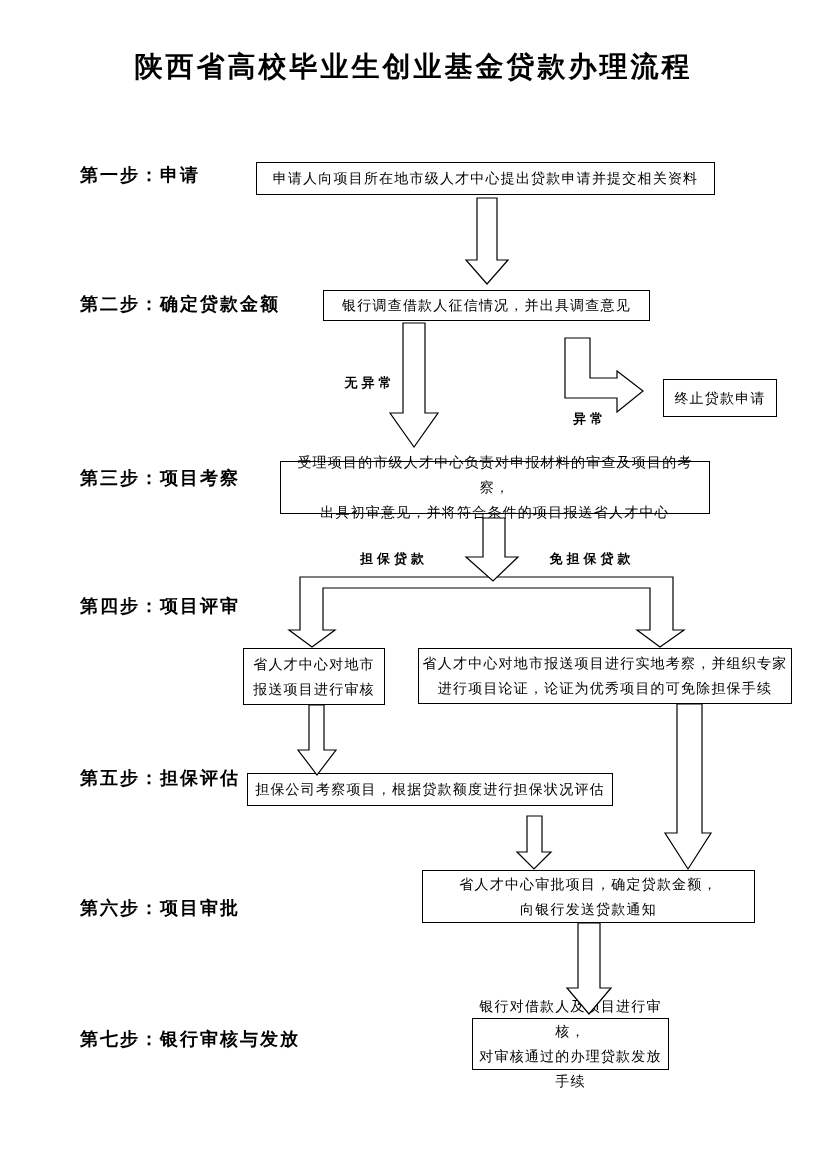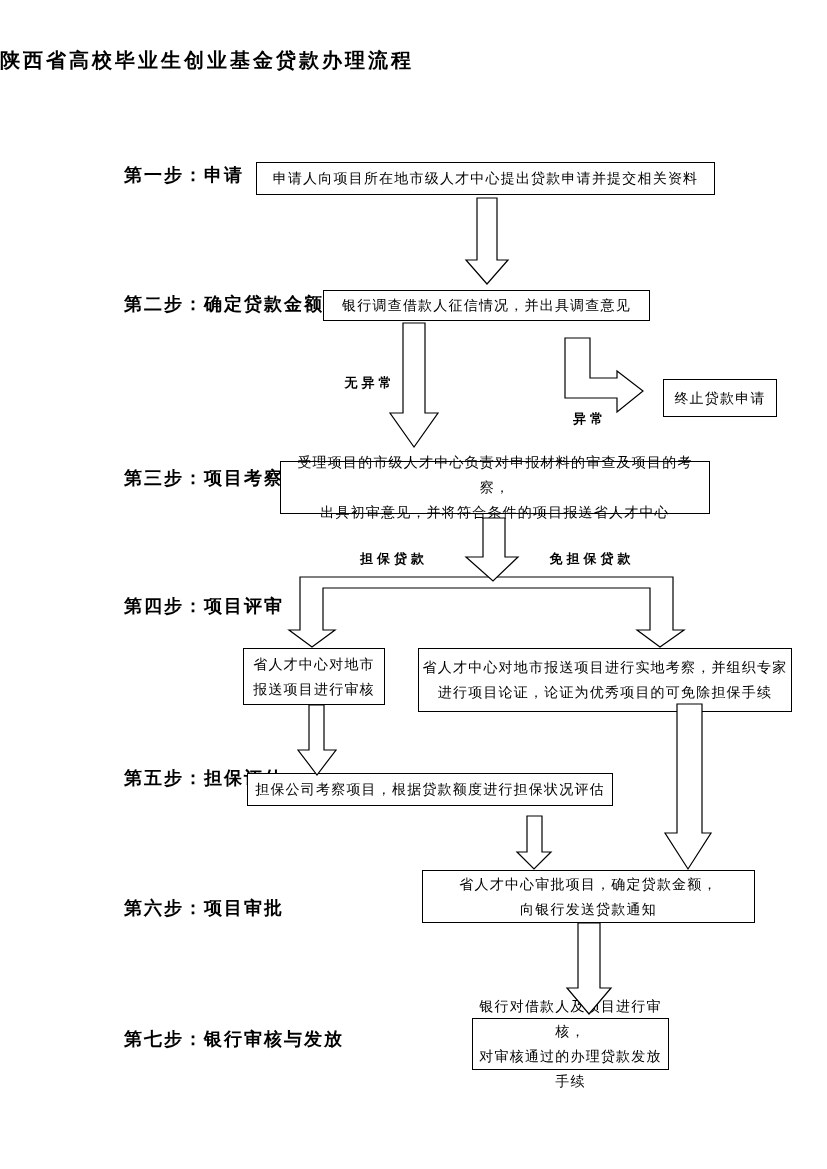--- a/index.html
+++ b/index.html
@@ -2,28 +2,28 @@
 <html><head>
 <meta charset="utf-8">
 <style>
   * { box-sizing: border-box; }
   html,body { margin:0; padding:0; background:#fff; }
   .page {
     position:relative; width:827px; height:1169px; background:#ffffff; color:#000;
     font-family:"Liberation Serif", serif; overflow:hidden;
   }
   .title {
-    position:absolute; left:0; top:50px; width:100%; margin:0; 
-    font-family:Liberation Mono, monospace; font-weight:bold; font-size:20px;
+    position:absolute; left:0; top:50px; width:100%; margin:0; text-align:center;
+    font-family:Liberation Sans, sans-serif; font-weight:bold; font-size:28px;
     line-height:1.2; letter-spacing:3px;
   }
   .step-label {
     position:absolute; left:80px; white-space:nowrap;
     font-family:"Liberation Sans", sans-serif; font-weight:bold; font-size:18px;
-    line-height:1.2; letter-spacing:2px;margin-left:44px;
+    line-height:1.2; letter-spacing:2px;
   }
   .box {
     position:absolute; border:1px solid #000; background:#fff;
     display:flex; align-items:center; justify-content:center; text-align:center;
     font-family:"Liberation Serif", serif; font-size:14px; line-height:25px;
     letter-spacing:1.2px; white-space:pre-line; padding:0 2px;
   }
   .flow-label {
     position:absolute; transform:translateX(-50%); white-space:nowrap;
     font-family:"Liberation Serif", serif; font-weight:bold; font-size:13px;
@@ -47,21 +47,21 @@
   <div class="step-label" style="top:898px">第六步：项目审批</div>
   <div class="step-label" style="top:1029px">第七步：银行审核与发放</div>
 
   <div class="box" style="left:256px;top:162px;width:459px;height:33px">申请人向项目所在地市级人才中心提出贷款申请并提交相关资料</div>
   <div class="box" style="left:323px;top:290px;width:327px;height:31px">银行调查借款人征信情况，并出具调查意见</div>
   <div class="box" style="left:663px;top:379px;width:114px;height:38px">终止贷款申请</div>
   <div class="box" style="left:280px;top:461px;width:430px;height:53px">受理项目的市级人才中心负责对申报材料的审查及项目的考察，
 出具初审意见，并将符合条件的项目报送省人才中心</div>
   <div class="box" style="left:243px;top:648px;width:142px;height:57px">省人才中心对地市
 报送项目进行审核</div>
-  <div class="box" style="left:418px;top:648px;width:374px;height:64px">省人才中心对地市报送项目进行实地考察，并组织专家
+  <div class="box" style="left:418px;top:648px;width:374px;height:56px">省人才中心对地市报送项目进行实地考察，并组织专家
 进行项目论证，论证为优秀项目的可免除担保手续</div>
   <div class="box" style="left:247px;top:773px;width:366px;height:33px">担保公司考察项目，根据贷款额度进行担保状况评估</div>
   <div class="box" style="left:422px;top:870px;width:333px;height:53px">省人才中心审批项目，确定贷款金额，
 向银行发送贷款通知</div>
   <div class="box" style="left:472px;top:1018px;width:197px;height:52px">银行对借款人及项目进行审核，
 对审核通过的办理贷款发放手续</div>
 
   <div class="flow-label" style="left:370px;top:374px">无异常</div>
   <div class="flow-label" style="left:590px;top:410px">异常</div>
   <div class="flow-label" style="left:394px;top:550px">担保贷款</div>

